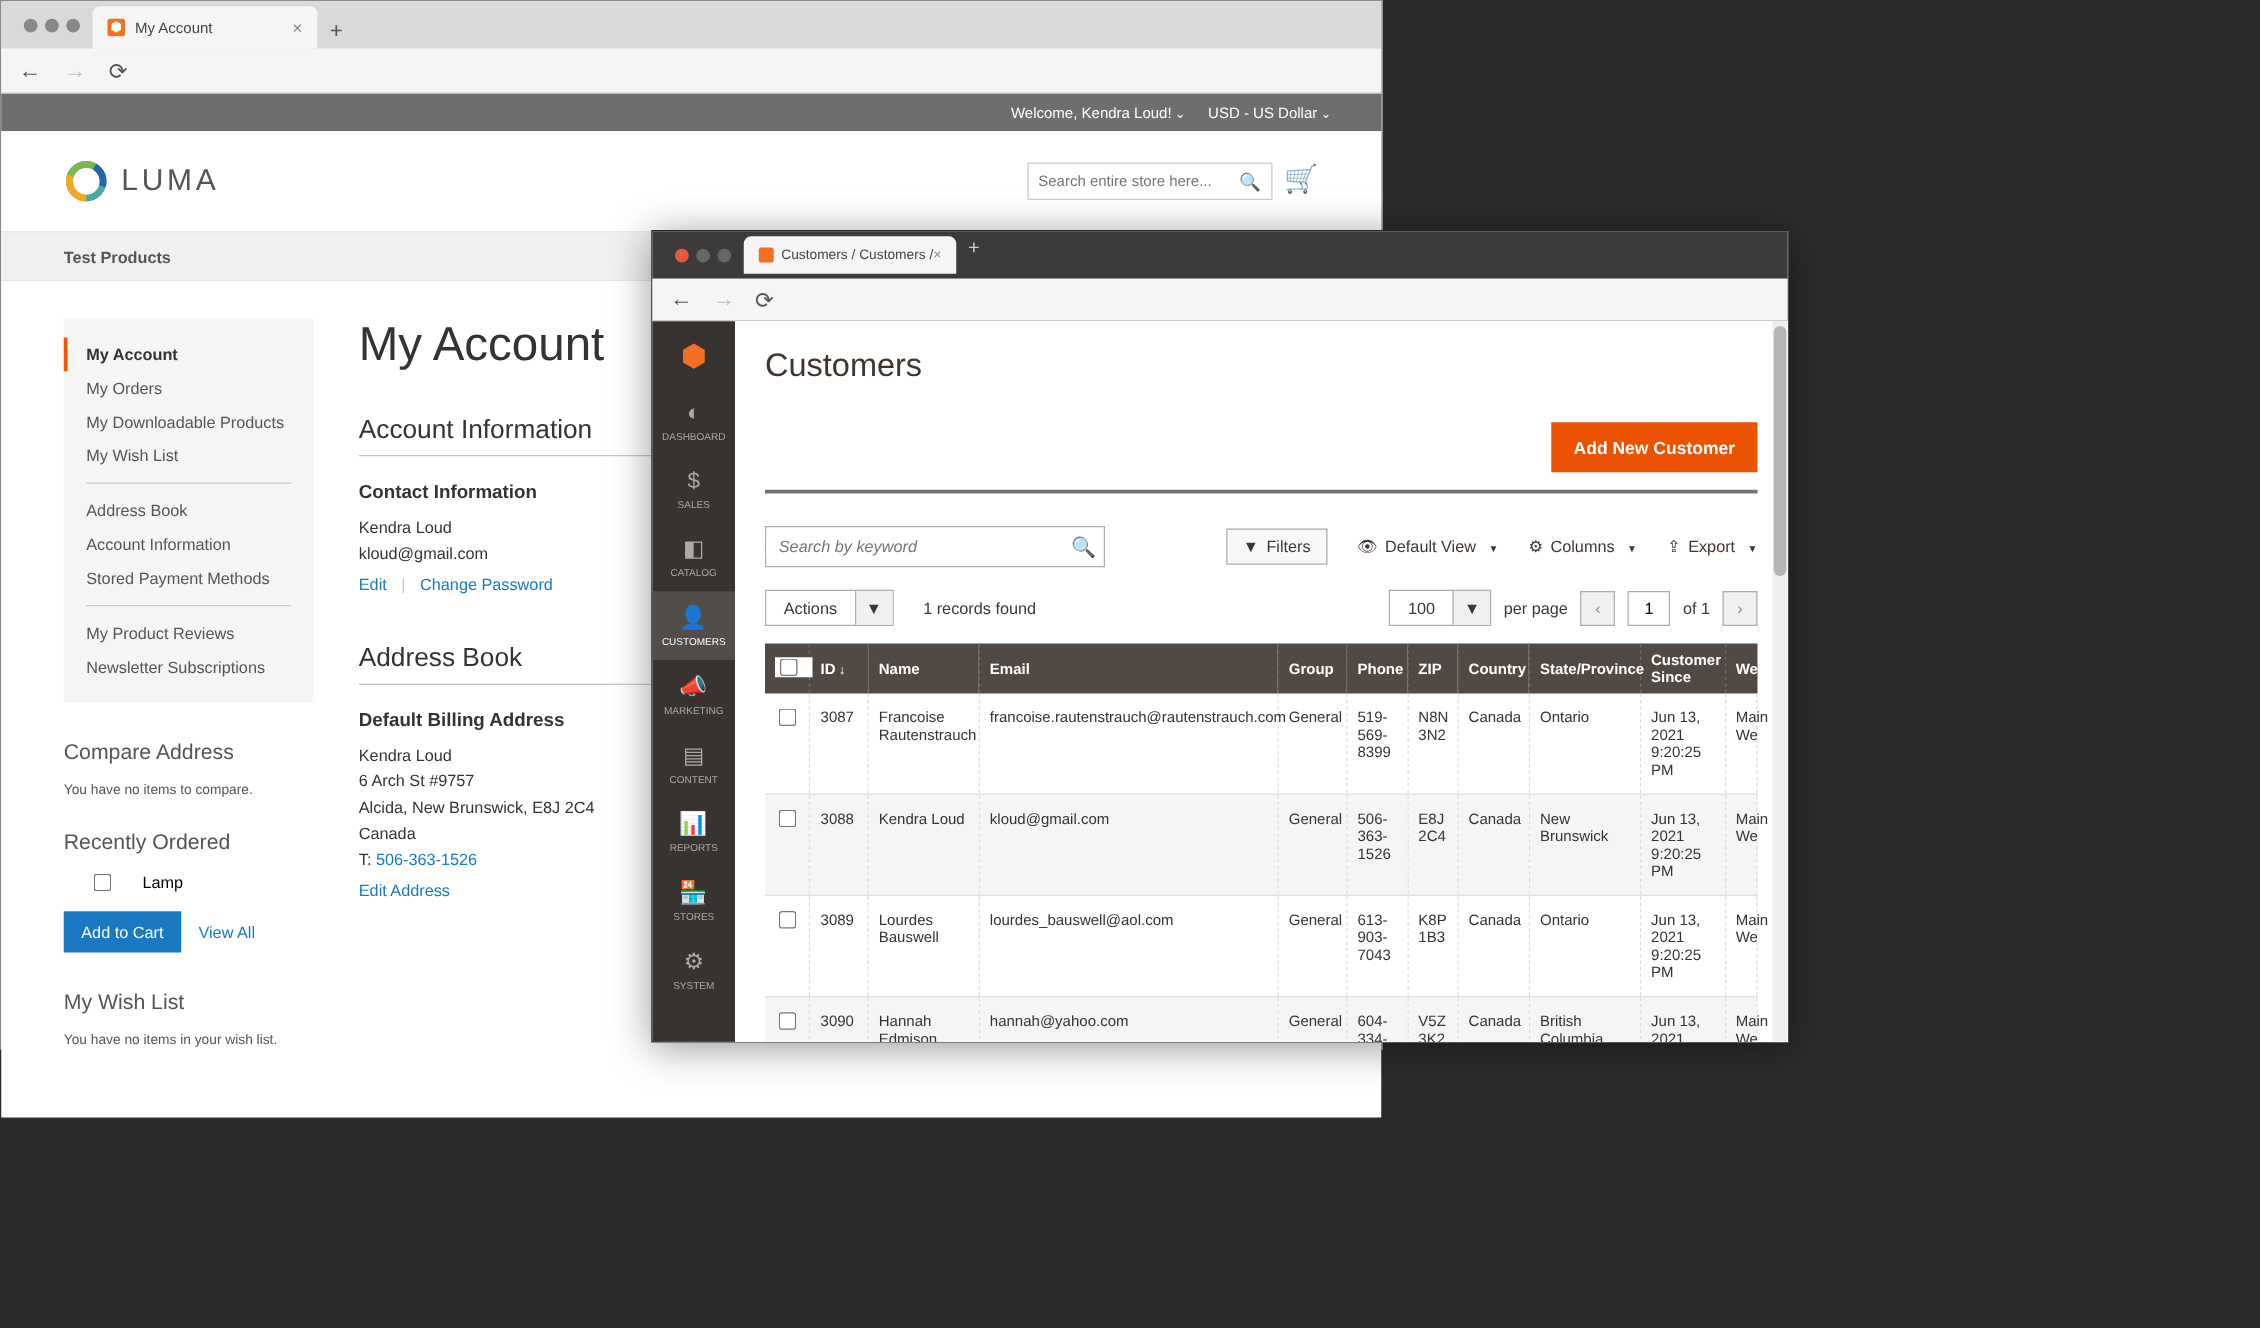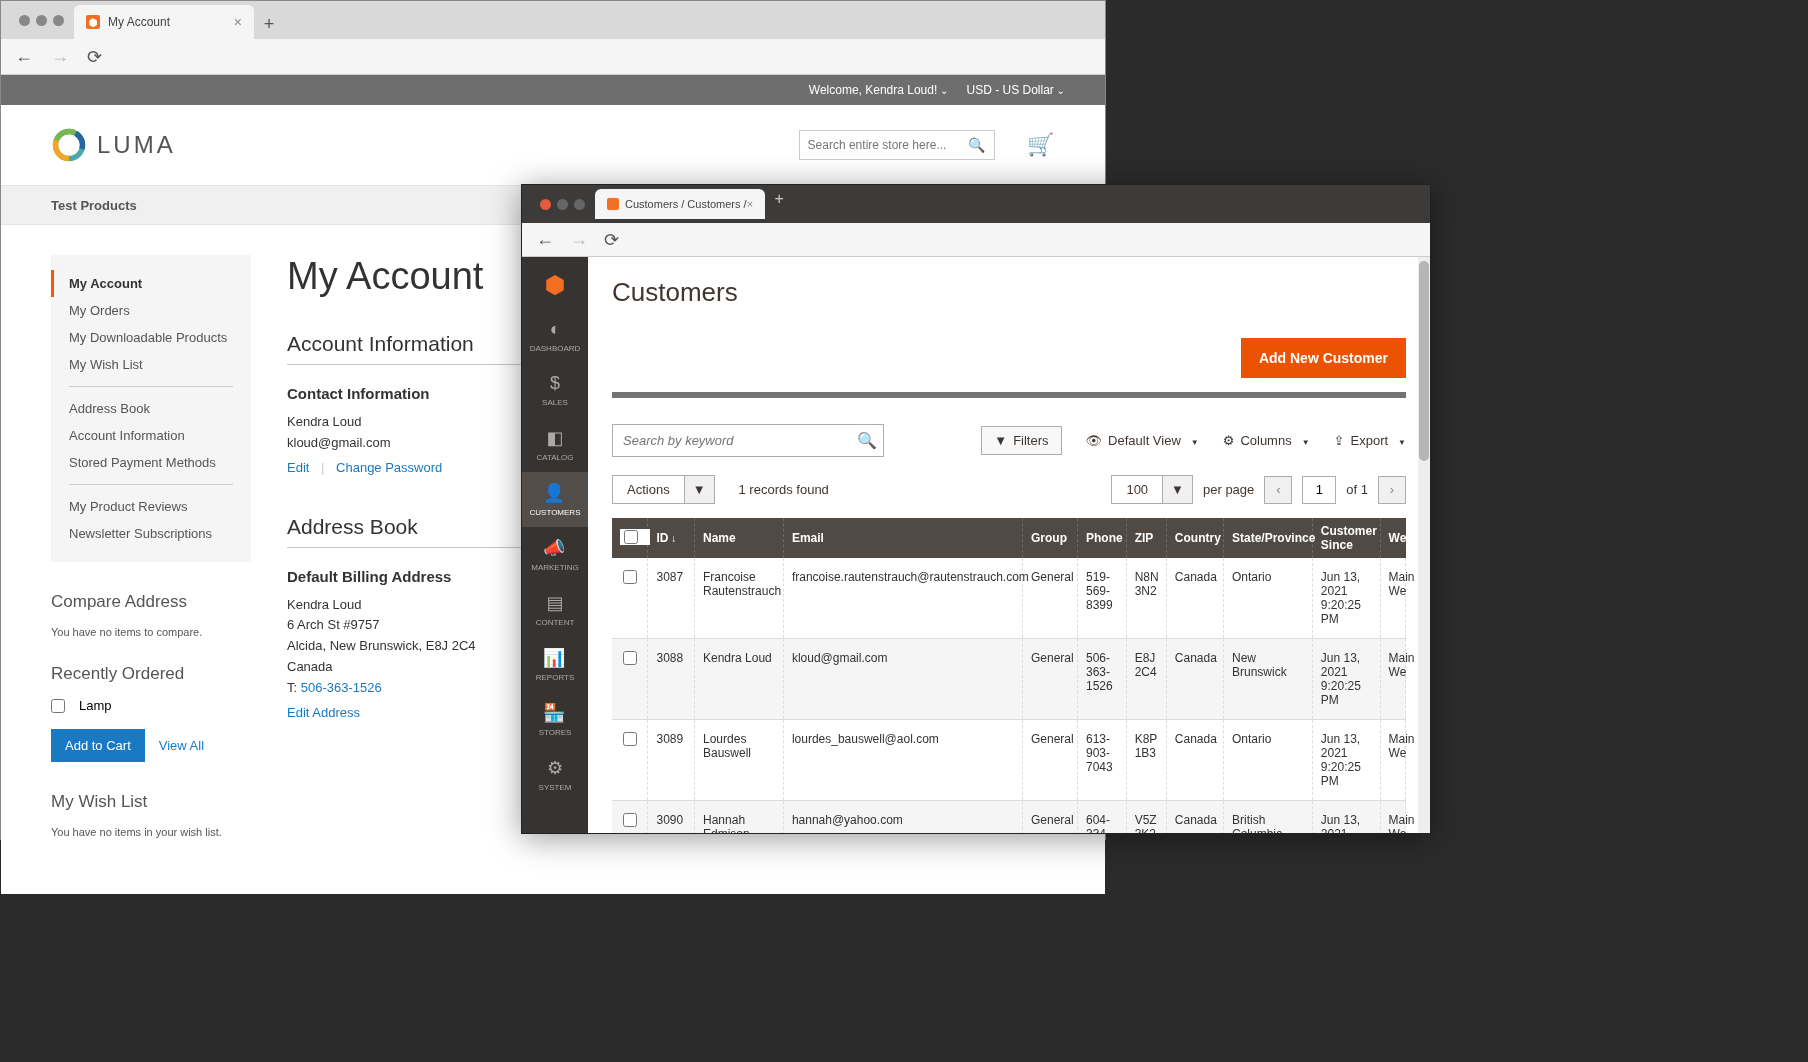--- a/index.html
+++ b/index.html
@@ -13,37 +13,37 @@
 .win1-tab .close { margin-left: auto; color: #888; font-size: 14px; cursor: pointer; }
 .win1-newtab { width: 30px; height: 30px; display: flex; align-items: center; justify-content: center; color: #555; font-size: 18px; }
 .win1-navbar { background: #f5f5f5; height: 36px; display: flex; align-items: center; padding: 0 14px; gap: 18px; border-bottom: 1px solid #ccc; }
 .nav-btn { color: #555; font-size: 18px; cursor: pointer; }
 
 .luma-topbar { background: #6e6e6e; color: #fff; height: 30px; display: flex; align-items: center; justify-content: flex-end; padding: 0 40px; font-size: 12px; gap: 18px; }
 .luma-topbar .dd::after { content: " ⌄"; font-size: 10px; }
 .luma-header { height: 80px; display: flex; align-items: center; padding: 0 50px; justify-content: space-between; background: #fff; }
 .luma-logo { display: flex; align-items: center; gap: 10px; }
 .luma-logo-text { font-size: 24px; letter-spacing: 3px; color: #555; font-weight: 300; }
-.luma-search-area { display: flex; align-items: center; gap: 33px; }
+.luma-search-area { display: flex; align-items: flex-start; gap: 10px; }
 .luma-search { width: 196px; height: 30px; border: 1px solid #ccc; display: flex; align-items: center; padding: 0 8px; }
 .luma-search input { border: none; flex: 1; font-size: 12px; outline: none; }
 .search-ic { color: #888; font-size: 14px; }
 .cart-ic { font-size: 22px; color: #555; }
 
 .luma-menu { background: #f0f0f0; height: 40px; display: flex; align-items: center; padding: 0 50px; font-size: 13px; font-weight: 600; color: #555; border-top: 1px solid #e5e5e5; border-bottom: 1px solid #e5e5e5; }
 
 .luma-body { display: flex; padding: 30px 50px; gap: 36px; background: #fff; }
 .luma-sidebar { width: 200px; }
 .acct-menu { background: #f5f5f5; padding: 15px 0; margin-bottom: 30px; }
 .acct-menu .item { padding: 6px 18px; font-size: 13px; color: #555; cursor: pointer; }
 .acct-menu .item.active { font-weight: 700; color: #333; border-left: 3px solid #ff5501; padding-left: 15px; }
 .acct-menu .sep { border-top: 1px solid #ccc; margin: 8px 18px; }
 .side-h { font-size: 17px; color: #555; font-weight: 300; margin-bottom: 14px; }
 .side-p { font-size: 11px; color: #555; margin-bottom: 26px; }
-.recent-item { display: flex; align-items: center; gap: 14px; font-size: 13px; margin-bottom: 16px; }
+.recent-item { display: flex; align-items: center; gap: 25px; font-size: 13px; margin-bottom: 16px; margin-left: 24px; }
 .recent-item input { width: 14px; height: 14px; }
 .btn-blue { background: #1979c3; color: #fff; border: none; padding: 9px 14px; font-size: 13px; cursor: pointer; }
 .link-blue { color: #1979c3; font-size: 13px; margin-left: 14px; cursor: pointer; }
 .recent-row { display: flex; align-items: center; margin-bottom: 30px; }
 
 .luma-main { flex: 1; }
 .page-h1 { font-size: 38px; font-weight: 300; color: #333; margin-bottom: 34px; }
 .sec-h { font-size: 21px; font-weight: 300; color: #333; padding-bottom: 8px; border-bottom: 1px solid #c6c6c6; margin-bottom: 20px; }
 .sec-h .mg { float: right; font-size: 13px; color: #1979c3; font-weight: 400; }
 .sub-h { font-size: 15px; font-weight: 600; color: #333; margin-bottom: 10px; }
@@ -68,21 +68,21 @@
 .admin-side { width: 66px; background: #373330; display: flex; flex-direction: column; align-items: center; padding-top: 14px; gap: 0; }
 .admin-logo { color: #f36f21; font-size: 24px; margin-bottom: 10px; }
 .admin-nav-item { width: 100%; display: flex; flex-direction: column; align-items: center; padding: 10px 0; color: #aaa; font-size: 8px; cursor: pointer; gap: 4px; }
 .admin-nav-item .ic { font-size: 18px; }
 .admin-nav-item.active { background: #524d49; color: #fff; }
 .admin-main { flex: 1; padding: 20px 24px; overflow: auto; background: #fff; position: relative; }
 .admin-scroll { position: absolute; right: 0; top: 0; width: 12px; height: 100%; background: #eee; }
 .admin-scroll-thumb { position: absolute; right: 1px; top: 4px; width: 10px; height: 200px; background: #b5b5b5; border-radius: 5px; }
 
 .admin-h1 { font-size: 26px; color: #41362f; font-weight: 400; margin-bottom: 16px; }
-.admin-action-bar { display: flex; justify-content: flex-end; padding: 14px 0; border-bottom: 6px solid #737373; margin-bottom: 26px; }
+.admin-action-bar { display: flex; justify-content: flex-end; padding: 14px 0; border-bottom: 3px solid #737373; margin-bottom: 26px; }
 .btn-orange { background: #eb5202; color: #fff; border: none; padding: 12px 18px; font-size: 14px; font-weight: 600; cursor: pointer; }
 
 .admin-tools { display: flex; justify-content: space-between; align-items: center; margin-bottom: 18px; gap: 12px; flex-wrap: wrap; }
 .admin-search { display: flex; align-items: center; border: 1px solid #adadad; width: 272px; height: 33px; }
 .admin-search input { border: none; flex: 1; padding: 0 10px; font-size: 13px; font-style: italic; outline: none; }
 .admin-search .ic { width: 32px; text-align: center; color: #444; font-size: 16px; }
 .tool-group { display: flex; align-items: center; gap: 24px; font-size: 13px; color: #41362f; }
 .tool-btn { display: inline-flex; align-items: center; gap: 6px; cursor: pointer; }
 .tool-btn.filters { border: 1px solid #adadad; background: #f8f8f8; padding: 6px 12px; }
 .tool-btn .caret::after { content: "▼"; font-size: 8px; margin-left: 4px; }

